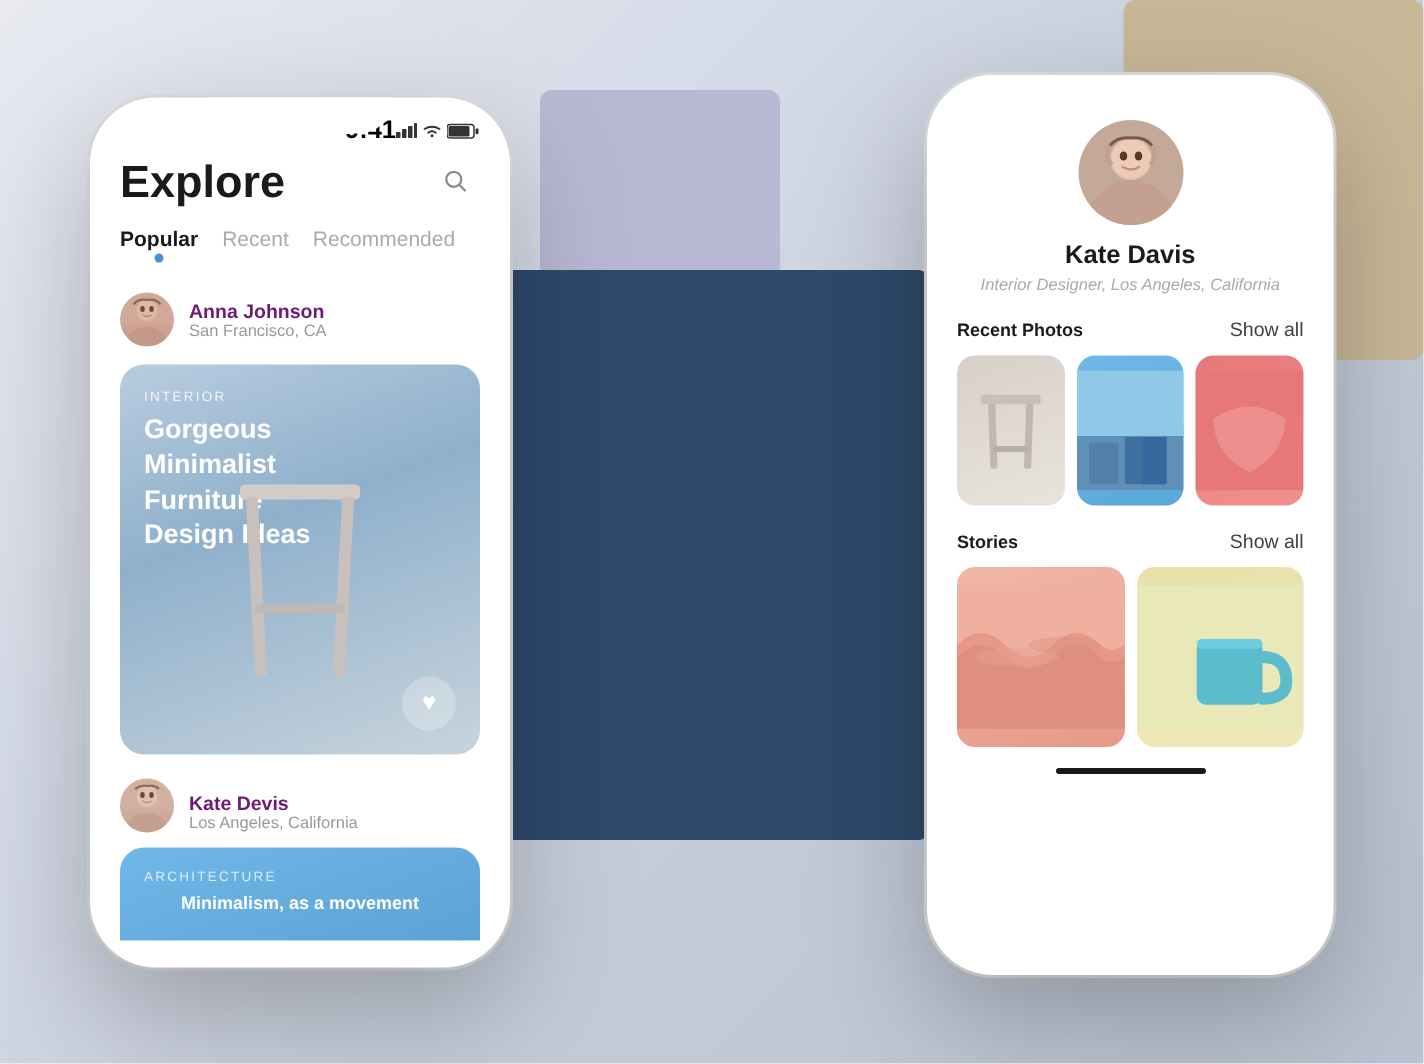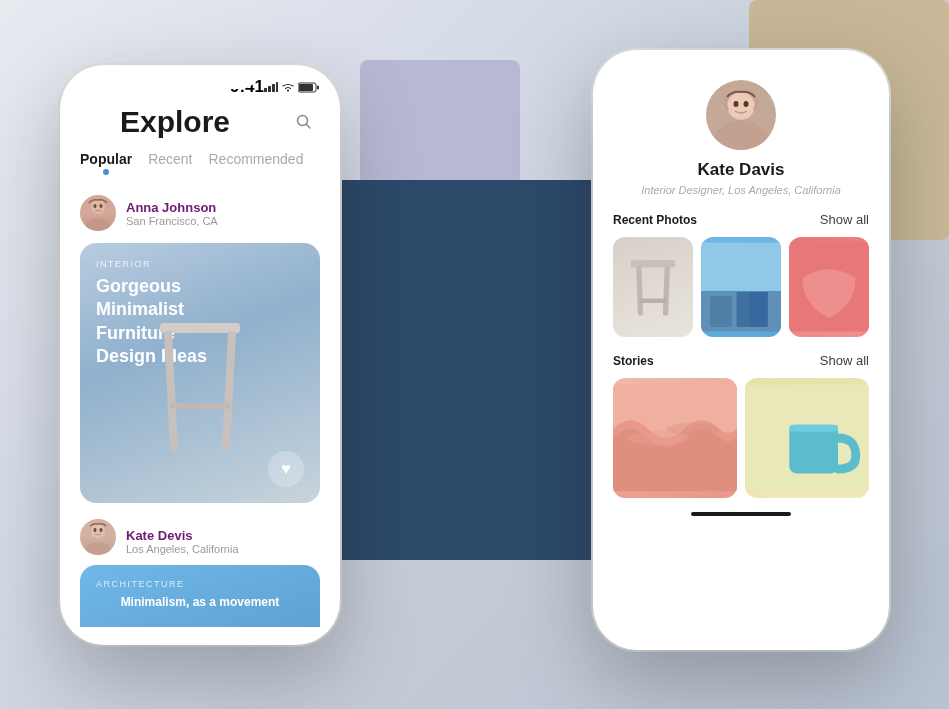--- a/index.html
+++ b/index.html
@@ -105,23 +105,22 @@
 
     .phone-left .phone-content {
       padding: 8px 20px 0;
       overflow: hidden;
       height: calc(100% - 50px);
     }
 
     .explore-header {
       display: flex;
       justify-content: space-between;
-      align-items: center;
+      align-items: flex-start;
       margin-bottom: 12px;
-      margin-left: 40px;
     }
 
     .explore-title {
       font-size: 30px;
       font-weight: 700;
       color: #1a1a1a;
     }
 
     .search-icon-circle {
       width: 32px;
@@ -260,21 +259,21 @@
 
     .article-card-2 .card-title-2 {
       font-size: 12px;
       font-weight: 700;
       color: #fff;
       text-align: center;
     }
 
     
     .phone-right {
-      width: 296px;
+      width: 271px;
       height: 600px;
       right: 60px;
       top: 50px;
     }
 
     .phone-right .profile-section {
       display: flex;
       flex-direction: column;
       align-items: center;
       padding: 30px 20px 16px;

